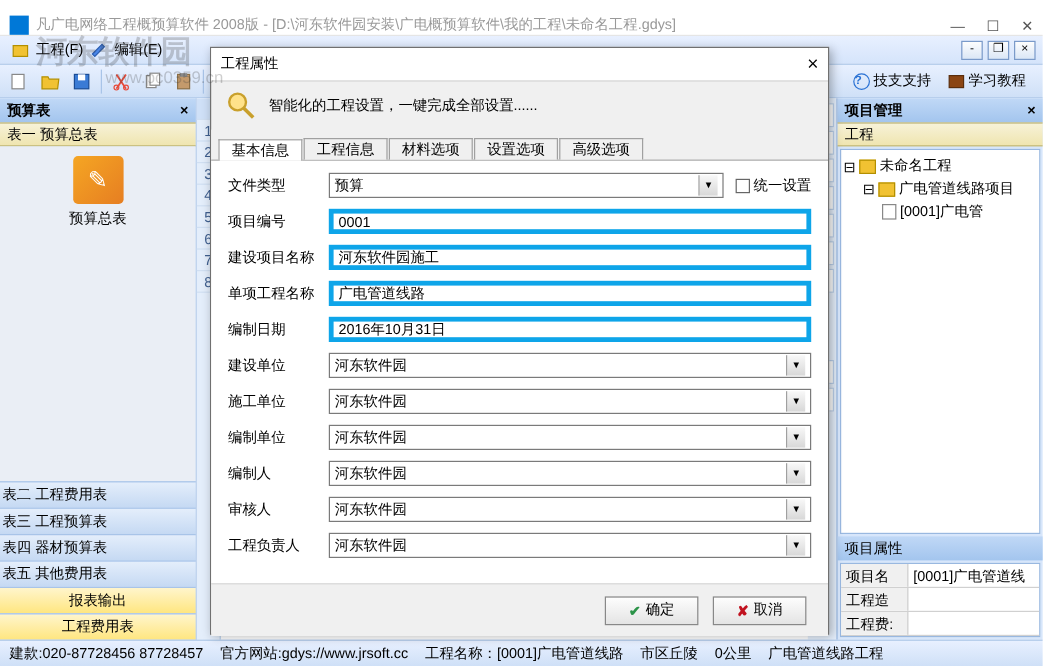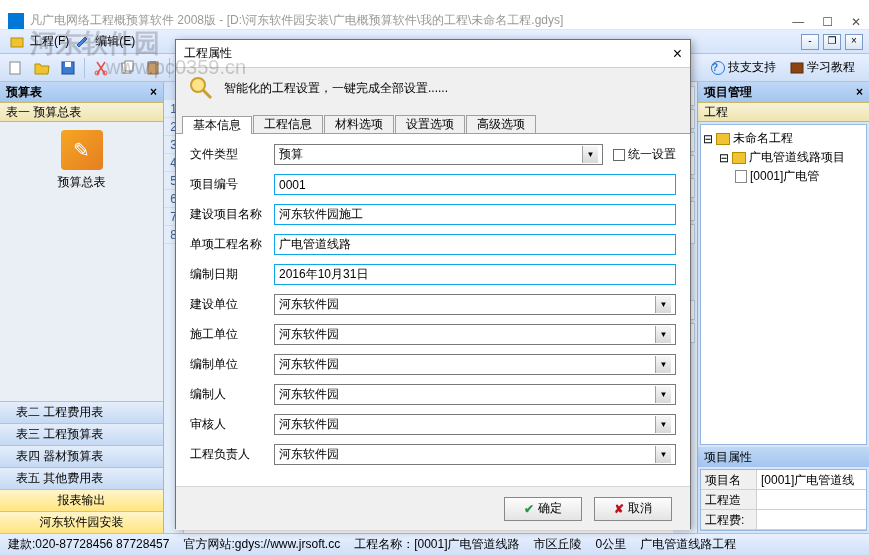--- a/index.html
+++ b/index.html
@@ -4,21 +4,21 @@
 <style>
 * { box-sizing: border-box; margin: 0; padding: 0; font-family: "Microsoft YaHei", SimSun, Arial, sans-serif; font-size: 12px; }
 body { background: #fff; width: 869px; height: 555px; overflow: hidden; position: relative; }
 
 .titlebar { height: 30px; background: #fff; display: flex; align-items: flex-end; padding: 0 8px; color: #999; border-bottom: 1px solid #e5e5e5; }
 .titlebar-icon { width: 16px; height: 16px; background: #0078d7; margin-right: 6px; }
 .titlebar-text { flex: 1; }
 .win-controls { display: flex; gap: 18px; color: #555; }
 
 .watermark { position: absolute; top: 26px; left: 30px; font-size: 26px; font-weight: bold; color: rgba(60,60,60,0.25); z-index: 100; pointer-events: none; }
-.watermark-sub { position: absolute; top: 56px; left: 106px; font-size: 20px; color: rgba(60,60,60,0.25); z-index: 100; pointer-events: none; }
+.watermark-sub { position: absolute; top: 56px; left: 88px; font-size: 14px; color: rgba(60,60,60,0.25); z-index: 100; pointer-events: none; }
 
 .menubar { height: 24px; background: linear-gradient(#e8f0ff,#d5e4fb); display: flex; align-items: center; padding-left: 10px; border-bottom: 1px solid #a8c4e8; position: relative; }
 .menubar span { margin-right: 6px; }
 .menubar .menuicon { width: 14px; height: 14px; display: inline-block; vertical-align: middle; }
 .menubar-right { position: absolute; right: 6px; display: flex; gap: 4px; }
 .mdi-btn { width: 18px; height: 16px; border: 1px solid #7a9ac9; background: linear-gradient(#fdfdfd,#dbe7f6); text-align: center; line-height: 12px; font-size: 10px; }
 
 .toolbar { height: 28px; background: linear-gradient(#e8f0ff,#cfe0f7); display: flex; align-items: center; padding-left: 6px; gap: 6px; border-bottom: 1px solid #a8c4e8; }
 .tool-btn { width: 20px; height: 20px; display: flex; align-items: center; justify-content: center; }
 .tool-sep { width: 1px; height: 20px; background: #a8c4e8; }
@@ -28,21 +28,21 @@
 
 .main-area { display: flex; height: calc(555px - 30px - 24px - 28px - 22px); }
 
 .left-panel { width: 164px; background: #d7e6fb; border-right: 1px solid #99b8e0; display: flex; flex-direction: column; }
 .panel-header { height: 20px; background: linear-gradient(#c0d8f6,#a3c5ee); display: flex; align-items: center; padding: 0 6px; font-weight: bold; }
 .panel-close { margin-left: auto; }
 .panel-section { height: 20px; background: linear-gradient(#f7f2d8,#efe5b0); display: flex; align-items: center; padding: 0 6px; border-top: 1px solid #c8b868; border-bottom: 1px solid #c8b868; }
 .panel-body { flex: 1; background: #eaeef5; display: flex; flex-direction: column; align-items: center; padding-top: 8px; }
 .budget-icon { width: 42px; height: 40px; background: linear-gradient(135deg,#f5a623,#e67e22); border-radius: 4px; display: flex; align-items: center; justify-content: center; color: #fff; font-size: 20px; }
 .panel-bottom { }
-.panel-btn { height: 22px; background: linear-gradient(#e4eefb,#c5d9f3); border-top: 1px solid #a8c4e8; display: flex; align-items: center; padding: 0 16px; }
+.panel-btn { height: 22px; background: linear-gradient(#e4eefb,#c5d9f3); border-top: 1px solid #a8c4e8; display: flex; align-items: center; padding: 0 2px; }
 .panel-btn.highlight { background: linear-gradient(#fff5cc,#ffe680); }
 
 .doc-area { flex: 1; background: #fff; position: relative; }
 .doc-gutter { position: absolute; left: 0; top: 0; bottom: 0; width: 20px; background: #e4eefb; border-right: 1px solid #bcd1ec; }
 .doc-gutter div { height: 18px; text-align: center; color: #406090; border-bottom: 1px solid #d0dff2; line-height: 18px; }
 
 .right-panel { width: 172px; background: #d7e6fb; border-left: 1px solid #99b8e0; display: flex; flex-direction: column; }
 .tree-area { flex: 1; background: #fff; margin: 2px; border: 1px solid #99b8e0; padding: 4px 2px; overflow: hidden; white-space: nowrap; }
 .tree-row { display: flex; align-items: center; gap: 3px; padding: 1px 0; }
 .tree-icon { width: 14px; height: 12px; background: #f1c232; border: 1px solid #b38f00; }
@@ -63,21 +63,21 @@
 .dialog-close { margin-left: auto; font-size: 16px; }
 .dialog-banner { height: 40px; display: flex; align-items: center; padding: 0 12px; gap: 10px; }
 .banner-icon { width: 26px; height: 26px; }
 .banner-icon svg { width: 26px; height: 26px; }
 .dialog-tabs { height: 26px; display: flex; align-items: flex-end; padding-left: 6px; border-bottom: 1px solid #a0a0a0; background: #f0f0f0; }
 .tab { padding: 0 10px; background: #f0f0f0; border: 1px solid #a0a0a0; border-bottom: none; margin-right: 1px; }
 .tab.active { background: #fff; position: relative; top: 1px; }
 .dialog-body { padding: 10px 14px; background: #fff; height: calc(490px - 28px - 40px - 26px - 44px); }
 .form-row { display: flex; align-items: center; margin-bottom: 9px; }
 .form-label { width: 84px; }
-.form-input { flex: 1; height: 21px; border: 1px solid #0ea5e9; padding: 0 4px; background: #fff; }
+.form-input { flex: 1; height: 21px; border: 4px solid #0ea5e9; padding: 0 4px; background: #fff; }
 .form-select { flex: 1; height: 21px; border: 1px solid #7a7a7a; background: #fff; display: flex; align-items: center; padding: 0 4px; }
 .select-arrow { margin-left: auto; width: 16px; height: 17px; background: linear-gradient(#f8f8f8,#d8d8d8); border-left: 1px solid #a0a0a0; display: flex; align-items: center; justify-content: center; font-size: 8px; }
 .chk { margin-left: 10px; display: flex; align-items: center; gap: 3px; }
 .chk-box { width: 12px; height: 12px; border: 1px solid #666; }
 .dialog-footer { height: 44px; display: flex; align-items: center; justify-content: flex-end; gap: 12px; padding: 0 18px; background: #f0f0f0; border-top: 1px solid #d8d8d8; }
 .dlg-btn { width: 78px; height: 24px; border: 1px solid #888; background: linear-gradient(#fdfdfd,#e4e4e4); display: flex; align-items: center; justify-content: center; gap: 4px; }
 .ok-tick { color: #2b9348; font-weight: bold; }
 .cancel-x { color: #c1121f; font-weight: bold; }
 
 .right-panel-wrap { display: flex; }
@@ -186,21 +186,21 @@
     <div class="panel-body">
       <div class="budget-icon">✎</div>
       <div style="margin-top:4px">预算总表</div>
     </div>
     <div class="panel-bottom">
       <div class="panel-btn">表二 工程费用表</div>
       <div class="panel-btn">表三 工程预算表</div>
       <div class="panel-btn">表四 器材预算表</div>
       <div class="panel-btn">表五 其他费用表</div>
       <div class="panel-btn highlight" style="justify-content:center">报表输出</div>
-      <div class="panel-btn highlight" style="justify-content:center">河东软件园安装</div>
+      <div class="panel-btn highlight" style="justify-content:center">工程费用表</div>
     </div>
   </div>
 
   <div class="doc-area">
     <div class="doc-gutter">
       <div style="background:#cfe0f7"></div>
       <div>1</div>
       <div>2</div>
       <div>3</div>
       <div>4</div>

